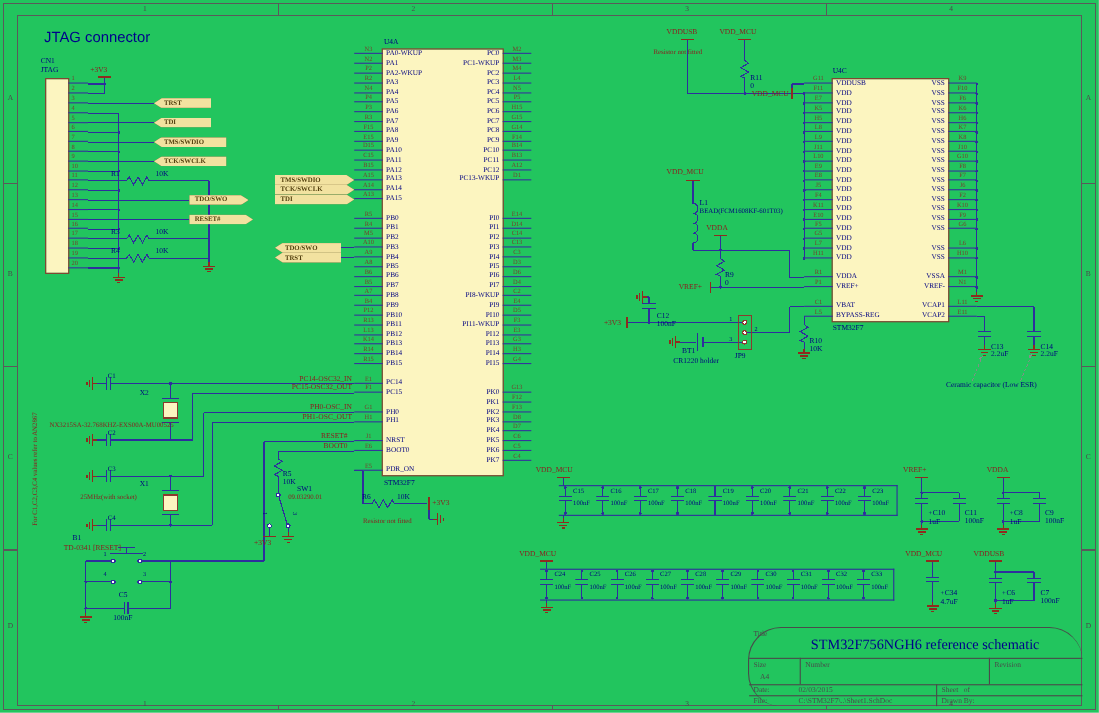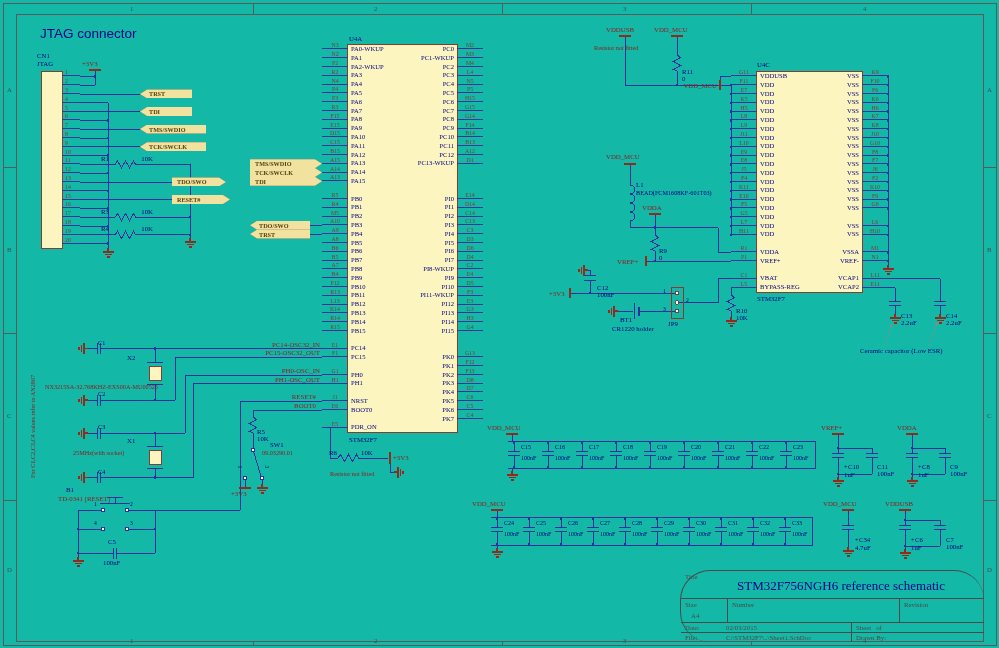--- a/index.html
+++ b/index.html
@@ -1,16 +1,16 @@
 <!DOCTYPE html>
 <html><head>
 <meta charset="utf-8">
 <style>
   html,body{margin:0;padding:0;background:#e8e8e8;}
-  #sheet{position:relative;width:999px;height:648px;background:#14b8a6;overflow:hidden;
+  #sheet{position:relative;width:999px;height:648px;background:#22c55e;overflow:hidden;
          font-family:"Liberation Serif",serif;color:#000080;}
   svg.layer{position:absolute;left:0;top:0;z-index:1;}
   .t{position:absolute;z-index:6;font-size:6.8px;line-height:1.05;white-space:pre;}
   .navy{color:#000080;}
   .maroon{color:#8b2020;}
   .gray{color:#4a4a4a;}
   .big{font-family:"Liberation Sans",sans-serif;font-size:13.5px;color:#00008b;}
   .sm{font-size:6.2px;}
   .xs{font-size:5.6px;}
   .ra{text-align:right;}

